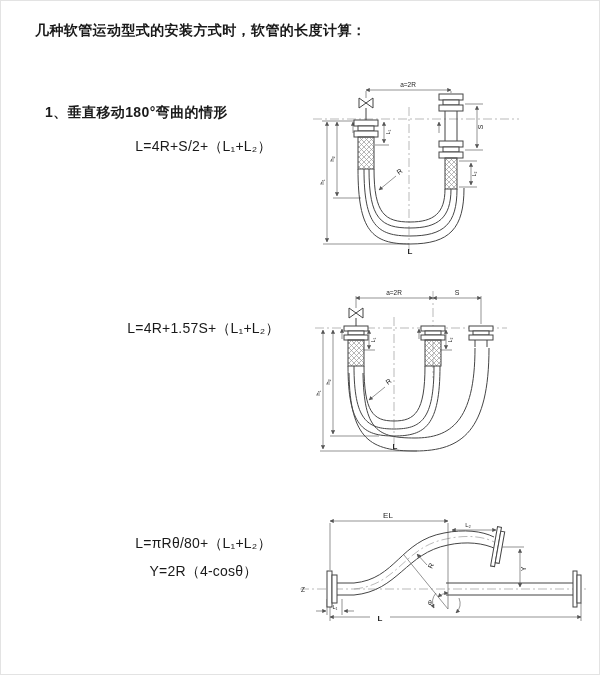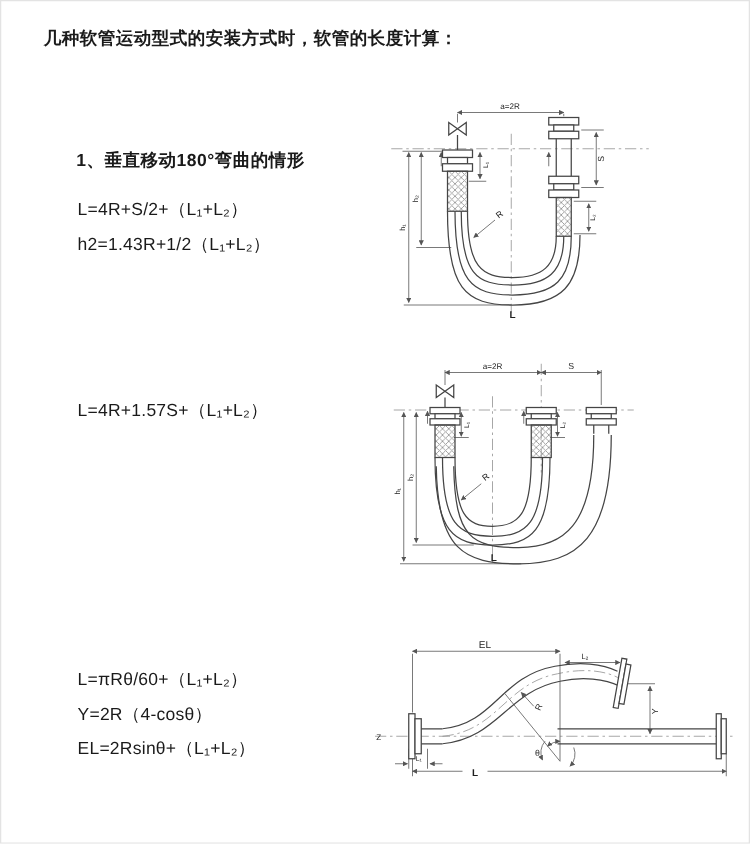--- a/index.html
+++ b/index.html
@@ -3,23 +3,23 @@
 <meta charset="utf-8">
 <style>
   html,body{margin:0;padding:0;background:#fff;}
   .page{position:relative;width:600px;height:675px;background:#ffffff;border:1px solid #e3e3e3;
         box-sizing:border-box;font-family:"Liberation Sans",sans-serif;color:#1a1a1a;overflow:hidden;}
   .title{position:absolute;left:34px;top:21px;font-size:14px;font-weight:bold;letter-spacing:.4px;}
   .section{position:absolute;width:300px;}
   #s1{left:44px;top:103px}
   #s2{left:44px;top:303px}
   #s3{left:44px;top:518px}
-  .heading{margin:16px;font-size:14px;font-weight:bold;letter-spacing:.4px;}
+  .heading{margin:0;font-size:14px;font-weight:bold;letter-spacing:.4px;}
   .formulas{margin-top:11px;padding-left:17px;}
-  .formula{font-size:14px;line-height:27.5px;white-space:pre;letter-spacing:.2px;}
+  .formula{font-size:14px;line-height:27.5px;white-space:pre;letter-spacing:.2px;text-align:center;}
   svg.diag{position:absolute;}
   #d1{left:308px;top:76px}
   #d2{left:308px;top:282px}
   #d3{left:295px;top:504px}
   svg text{font-family:"Liberation Sans",sans-serif;fill:#1f1f1f;}
   .dr{stroke:#454545;stroke-width:1;fill:none;}          
   .fl{stroke:#454545;stroke-width:1;fill:#ffffff;}       
   .dl{stroke:#666666;stroke-width:.7;fill:none;}         
   .cl{stroke:#8a8a8a;stroke-width:.6;fill:none;stroke-dasharray:9 3 2 3;} 
 </style>
@@ -27,35 +27,33 @@
 <body>
 
 <div class="page">
 
   <div class="title">几种软管运动型式的安装方式时，软管的长度计算：</div>
 
   <div class="section" id="s1">
     <h2 class="heading">1、垂直移动180°弯曲的情形</h2>
     <div class="formulas">
       <div class="formula">L=4R+S/2+（L₁+L₂）</div>
-      <div class="formula">h2=1.43R+1/2（L₁+L₂）</div>
     </div>
   </div>
 
   <div class="section" id="s2">
     <div class="formulas">
       <div class="formula">L=4R+1.57S+（L₁+L₂）</div>
     </div>
   </div>
 
   <div class="section" id="s3">
     <div class="formulas">
-      <div class="formula">L=πRθ/60+（L₁+L₂）</div>
+      <div class="formula">L=πRθ/80+（L₁+L₂）</div>
       <div class="formula">Y=2R（4-cosθ）</div>
-      <div class="formula">EL=2Rsinθ+（L₁+L₂）</div>
     </div>
   </div>
 
   <svg class="diag" id="d1" width="292" height="180" viewBox="0 0 292 180">
     <defs>
       <marker id="ar1" viewBox="0 0 10 10" refX="9" refY="5" markerWidth="6" markerHeight="6" orient="auto-start-reverse">
         <path d="M0,0 L10,5 L0,10 z" fill="#555"></path>
       </marker>
       <pattern id="hatch1" width="5" height="5" patternUnits="userSpaceOnUse">
         <path d="M0,0 L5,5 M5,0 L0,5" stroke="#999" stroke-width=".7"></path>

